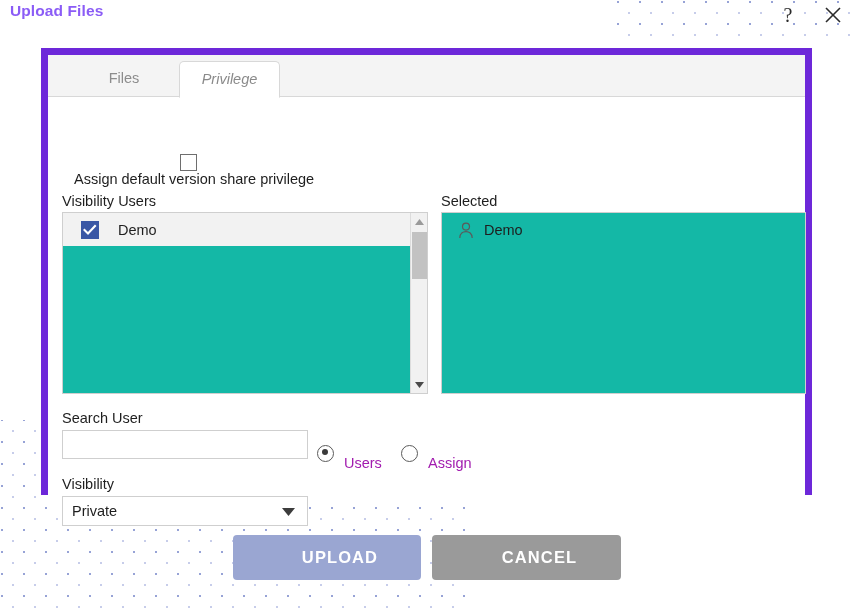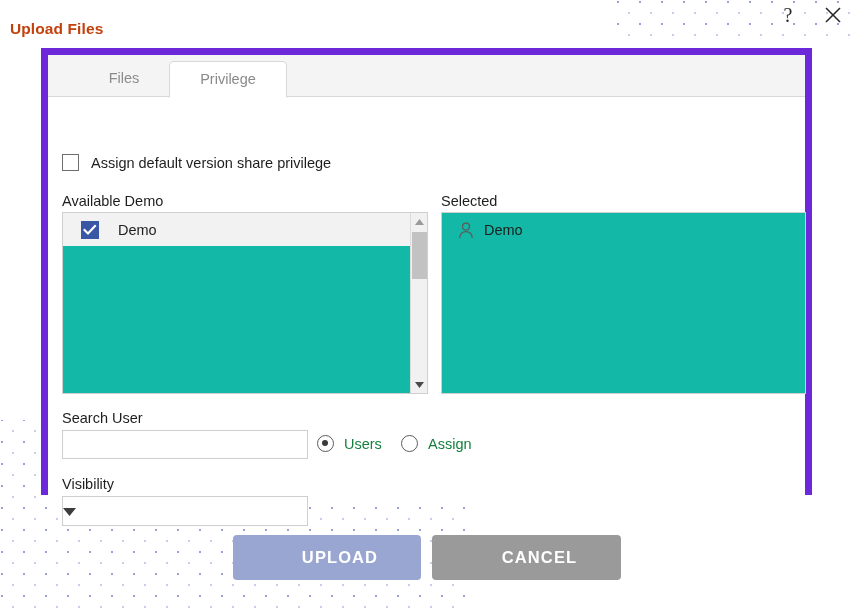--- a/index.html
+++ b/index.html
@@ -40,24 +40,24 @@
   #mask-mid-left   { left: 0;   top: 36px; width: 36px;  height: 384px; }
 
   
   #titlebar {
     position: absolute;
     left: 0; top: 0; width: 854px; height: 36px;
     z-index: 5;
   }
   #dialog-title {
     position: absolute;
-    left: 10px; top: 20px;
+    left: 10px; top: 2px;
     font-size: 15.5px;
     font-weight: bold;
-    color: #c2410c;
+    color: #8b5cf6;
     letter-spacing: 0.1px;
   }
   #help-icon {
     position: absolute;
     left: 776px; top: 2px;
     width: 24px; height: 26px;
     font-size: 20px;
     color: #2b2b2b;
     text-align: center;
     line-height: 26px;
@@ -100,35 +100,36 @@
   }
   .tab.active {
     background: #ffffff;
     border: 1px solid #d8d8d8;
     border-bottom: 1px solid #ffffff;
     border-radius: 5px 5px 0 0;
     color: #8a8a8a;
     z-index: 2;
   }
   #tab-files     { left: 38px;  width: 76px; }
-  #tab-privilege { left: 121px; width: 118px; }
+  #tab-privilege { left: 131px; width: 101px; font-style: italic; }
 
   #tab-body {
     position: relative;
     height: 404px;
     background: #ffffff;
   }
 
   
   #assign-row {
     position: absolute;
     left: 14px; top: 57px;
     display: flex;
     align-items: center;
     cursor: pointer;
+    flex-direction: column;
   }
   .cb-box {
     width: 17px; height: 17px;
     border: 1.6px solid #6e6e6e;
     background: #ffffff;
     flex: 0 0 auto;
   }
   #assign-label {
     margin-left: 12px;
     font-size: 14.5px;
@@ -239,21 +240,21 @@
     flex: 0 0 auto;
   }
   .radio-o.on::after {
     content: "";
     position: absolute;
     left: 3.5px; top: 3.5px;
     width: 6px; height: 6px;
     border-radius: 50%;
     background: #3b3b3b;
   }
-  .radio-label { margin-left: 10px; font-size: 14.5px; color: #15803d; }
+  .radio-label { margin-left: 10px; font-size: 14.5px; color: #a21caf; margin-top: 20px; }
 
   
   #visibility-select {
     position: absolute;
     left: 14px; top: 399px;
     width: 246px; height: 30px;
     border: 1px solid #cfcfcf;
     background: #ffffff;
     display: flex;
     align-items: center;
@@ -314,21 +315,21 @@
     <div class="tab active" id="tab-privilege">Privilege</div>
   </div>
 
   <div id="tab-body">
 
     <div id="assign-row">
       <span class="cb-box"></span>
       <span id="assign-label">Assign default version share privilege</span>
     </div>
 
-    <div class="field-label" id="available-label">Available Demo</div>
+    <div class="field-label" id="available-label">Visibility Users</div>
     <div class="field-label" id="selected-label">Selected</div>
 
     <div class="listbox" id="available-list">
       <div class="list-row selected">
         <span class="cb-checked">
           <svg width="14" height="12" viewBox="0 0 14 12" aria-hidden="true">
             <polyline points="1.5,6 5,9.5 12,2" fill="none" stroke="#ffffff" stroke-width="2.1" stroke-linecap="square"></polyline>
           </svg>
         </span>
         <span class="row-label">Demo</span>
@@ -369,20 +370,21 @@
       <span class="radio-label">Users</span>
     </div>
 
     <div class="radio-wrap" id="radio-roles">
       <span class="radio-o"></span>
       <span class="radio-label">Assign</span>
     </div>
 
     <div class="field-label" id="visibility-label">Visibility</div>
     <div id="visibility-select">
+      <span id="visibility-value">Private</span>
       <span id="visibility-caret">
         <svg width="13" height="8" viewBox="0 0 13 8" aria-hidden="true">
           <polygon points="0,0 13,0 6.5,8" fill="#3c3c3c"></polygon>
         </svg>
       </span>
     </div>
 
   </div>
 </div>
 

